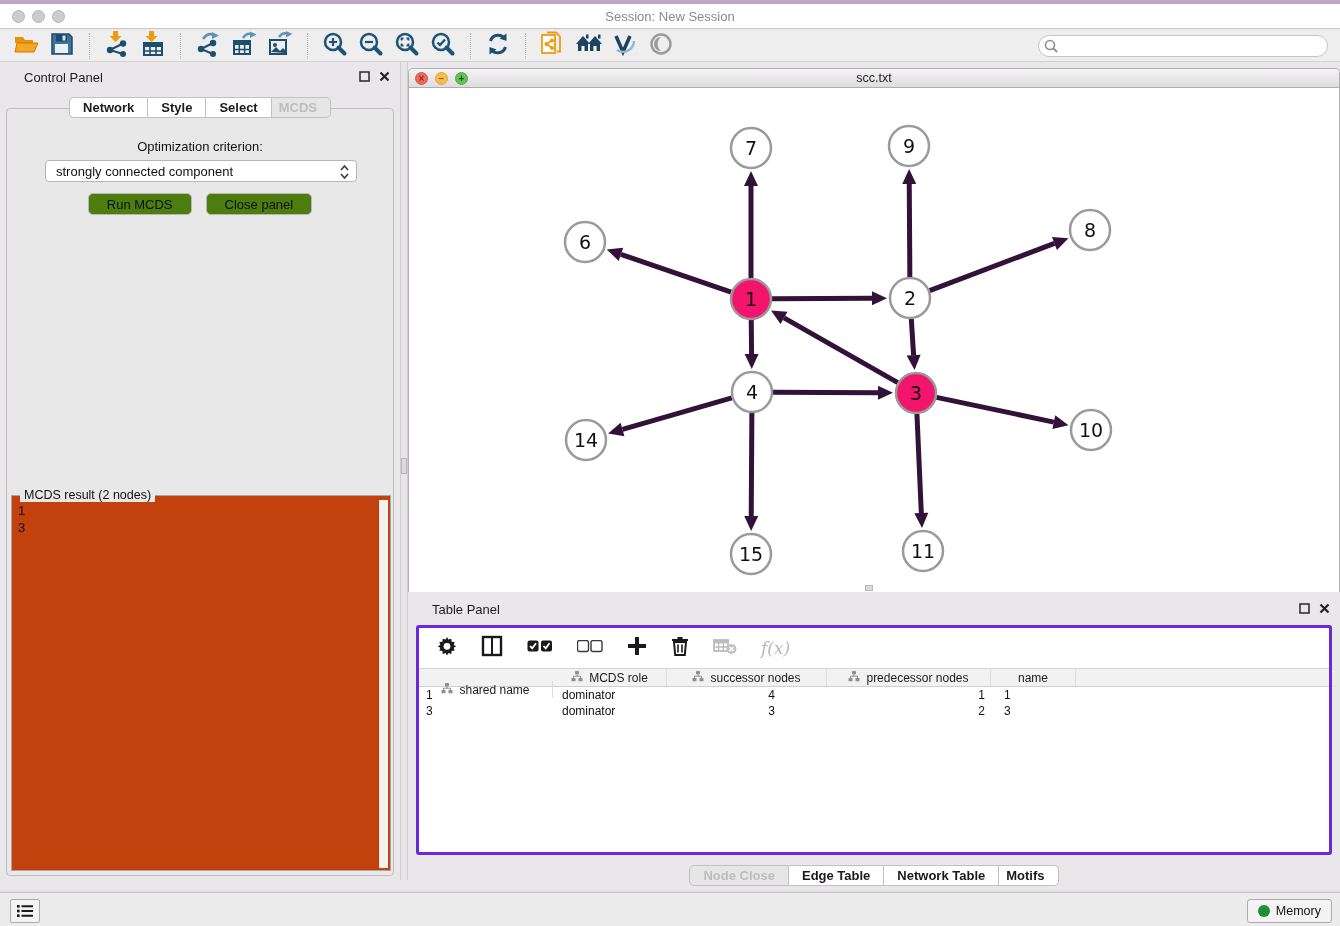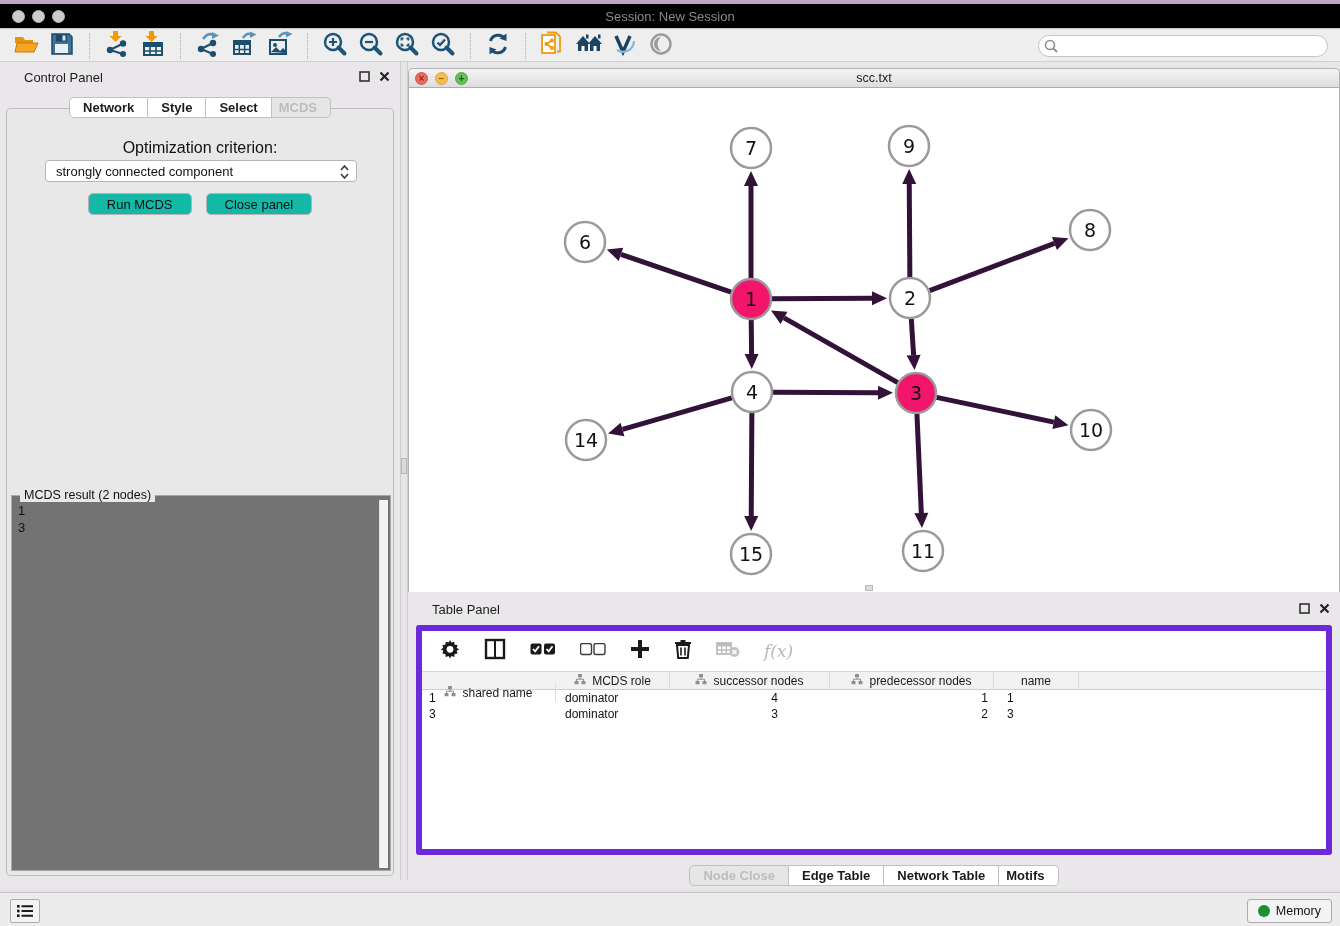--- a/index.html
+++ b/index.html
@@ -2,21 +2,21 @@
 <html><head>
 <meta charset="utf-8">
 <style>
   * { margin:0; padding:0; box-sizing:border-box; }
   html,body { width:1340px; height:926px; }
   body { font-family:"Liberation Sans", sans-serif; background:#e9e7e9; }
   #app { position:relative; width:1340px; height:926px; overflow:hidden; background:#e9e7e9; }
 
   
   .accent-strip { position:absolute; left:0; top:0; width:1340px; height:4px; background:#c0a5ca; }
-  .titlebar { position:absolute; left:0; top:4px; width:1340px; height:25px; background:#000000; border-bottom:1px solid #cbc9cb; }
+  .titlebar { position:absolute; left:0; top:4px; width:1340px; height:25px; background:#ffffff; border-bottom:1px solid #cbc9cb; }
   .tl-dots { position:absolute; left:12px; top:6px; display:flex; gap:7px; }
   .tl-dot { width:13px; height:13px; border-radius:50%; background:#cdcccd; border:1px solid #b7b6b7; }
   .win-title { position:absolute; left:0; right:0; top:5px; text-align:center; font-size:13px; color:#8b8a8b; }
 
   .toolbar { position:absolute; left:0; top:30px; width:1340px; height:32px; background:#efeeef; border-bottom:1px solid #d2d0d2; display:flex; align-items:center; padding:0 12px 0 8px; }
   .tb-btn { width:30px; height:28px; display:flex; align-items:center; justify-content:center; margin:0 3px; }
   .tb-sep { width:1px; height:26px; border-left:1px dotted #b2b0b2; margin:0 9px; }
   .searchwrap { margin-left:auto; position:relative; }
   .searchwrap svg { position:absolute; left:6px; top:4px; }
   .search-input { width:290px; height:22px; border:1px solid #c6c4c6; border-radius:11px; background:#fff; padding:0 8px 0 24px; font-size:12px; outline:none; }
@@ -26,26 +26,26 @@
   .panel-head { position:relative; height:30px; }
   .panel-title { position:absolute; left:24px; top:8px; font-size:13px; color:#1c1c1c; }
   .ph-icons { position:absolute; right:10px; top:9px; display:flex; gap:9px; align-items:center; }
   .cp-tabs { position:absolute; top:35px; left:0; right:0; display:flex; justify-content:center; z-index:3; }
   .tabgrp { display:flex; }
   .tab { padding:2px 13px; font-size:13px; font-weight:600; color:#1a1a1a; background:#fff; border:1px solid #c2c0c2; border-left:none; height:21px; line-height:16px; cursor:default; }
   .tabgrp .tab:first-child { border-left:1px solid #c2c0c2; border-radius:5px 0 0 5px; }
   .tabgrp .tab:last-child { border-radius:0 5px 5px 0;padding-left:7px; }
   .tab.sel { background:#e7e6e7; color:#bdbcbd; }
   .cp-box { position:absolute; left:6px; right:6px; top:46px; height:768px; background:#e9e8e9; border:1px solid #bdbbbd; border-radius:4px; }
-  .opt-label { position:absolute; left:0; right:0; top:30px; text-align:center; font-size:16px; color:#111; }
+  .opt-label { position:absolute; left:0; right:0; top:30px; text-align:center; font-size:13px; color:#111; }
   .criterion { position:absolute; left:38px; top:51px; width:312px; height:22px; background:#fff; border:1px solid #b6b4b6; border-radius:4px; font-size:13px; color:#111; display:flex; align-items:center; padding-left:10px; }
   .crit-stepper { position:absolute; right:6px; top:2px; }
   .cp-buttons { position:absolute; left:0; right:0; top:84px; display:flex; justify-content:center; gap:14px; }
-  .btn { height:22px; background:#14b8a6; border:1px solid #b6b4b6; border-radius:5px; font-size:13px; color:#111; padding:8px 18px; display:flex; align-items:center; cursor:default; }
-  .result-fs { position:absolute; left:4px; width:380px; top:386px; height:376px; border:1px solid #a9a7a9; background:#737373; }
+  .btn { height:22px; background:#4d7c0f; border:1px solid #b6b4b6; border-radius:5px; font-size:13px; color:#111; padding:8px 18px; display:flex; align-items:center; cursor:default; }
+  .result-fs { position:absolute; left:4px; width:380px; top:386px; height:376px; border:1px solid #a9a7a9; background:#c2410c; }
   .result-legend { position:absolute; left:8px; top:-8px; background:#e9e8e9; padding:0 4px; font-size:12.5px; color:#111; }
   .result-area { position:absolute; left:2px; top:4px; right:12px; bottom:2px; font-size:13px; color:#111; line-height:17px; padding:2px 4px; overflow:hidden; }
   .result-scroll { position:absolute; right:2px; top:4px; bottom:2px; width:9px; background:#f3f2f3; border-left:1px solid #e2e0e2; }
 
   
   .v-splitter { position:absolute; left:400px; top:62px; width:8px; height:818px; background:#e7e5e7; border-left:1px solid #cfcdcf; border-right:1px solid #cfcdcf; }
   .v-grip { position:absolute; left:0px; top:396px; width:6px; height:16px; background:#dcdadc; border:1px solid #b8b6b8; }
 
   
   .network-window { position:absolute; left:408px; top:68px; width:932px; height:524px; border:1px solid #b2b0b2; border-bottom:none; border-radius:5px 5px 0 0; background:#fff; }
@@ -55,21 +55,21 @@
   .light.red { background:#ed6a5f; border:1px solid #d1574d; color:#8c2b20; }
   .light.yellow { background:#f5bd4f; border:1px solid #dba73e; color:#93611a; }
   .light.green { background:#61c354; border:1px solid #51a844; color:#1d5c17; }
   .nw-title { position:absolute; left:0; right:0; top:2px; text-align:center; font-size:12.5px; color:#222; }
   .nw-canvas { position:relative; width:100%; height:504px; background:#fff; overflow:hidden; }
   .nw-canvas svg { position:absolute; left:0; top:0; }
   .nw-grip { position:absolute; left:456px; bottom:1px; width:8px; height:6px; background:#dbd9db; border:1px solid #bcbabc; }
 
   
   .table-panel { position:absolute; left:408px; top:594px; width:932px; height:296px; }
-  .tp-box { position:absolute; left:8px; right:8px; top:31px; height:230px; background:#fff; border:6px solid #6d28d9; border-radius:3px; overflow:hidden; }
+  .tp-box { position:absolute; left:8px; right:8px; top:31px; height:230px; background:#fff; border:3px solid #6d28d9; border-radius:3px; overflow:hidden; }
   .tp-toolbar { height:40px; display:flex; align-items:center; padding-left:18px; gap:24px; }
   .thead { display:flex; height:19px; background:#f3f2f3; border-top:1px solid #d6d4d6; border-bottom:1px solid #cfcdcf; font-size:12px; color:#1a1a1a; }
   .hcell { display:flex; align-items:center; justify-content:center; gap:6px; border-right:1px solid #dddbdd; height:100%; }
   .hcell:nth-child(1){ width:134px;margin-top:12px; } .hcell:nth-child(2){ width:114px; }
   .hcell:nth-child(3){ width:160px; } .hcell:nth-child(4){ width:164px; }
   .hcell:nth-child(5){ width:85px; }
   .hfill { flex:1; border-right:none; }
   .trow { display:flex; height:16px; font-size:12px; color:#111; align-items:center; }
   .tcell { height:100%; line-height:16px; }
   .trow .tcell:nth-child(1){ width:134px; padding-left:7px; }

